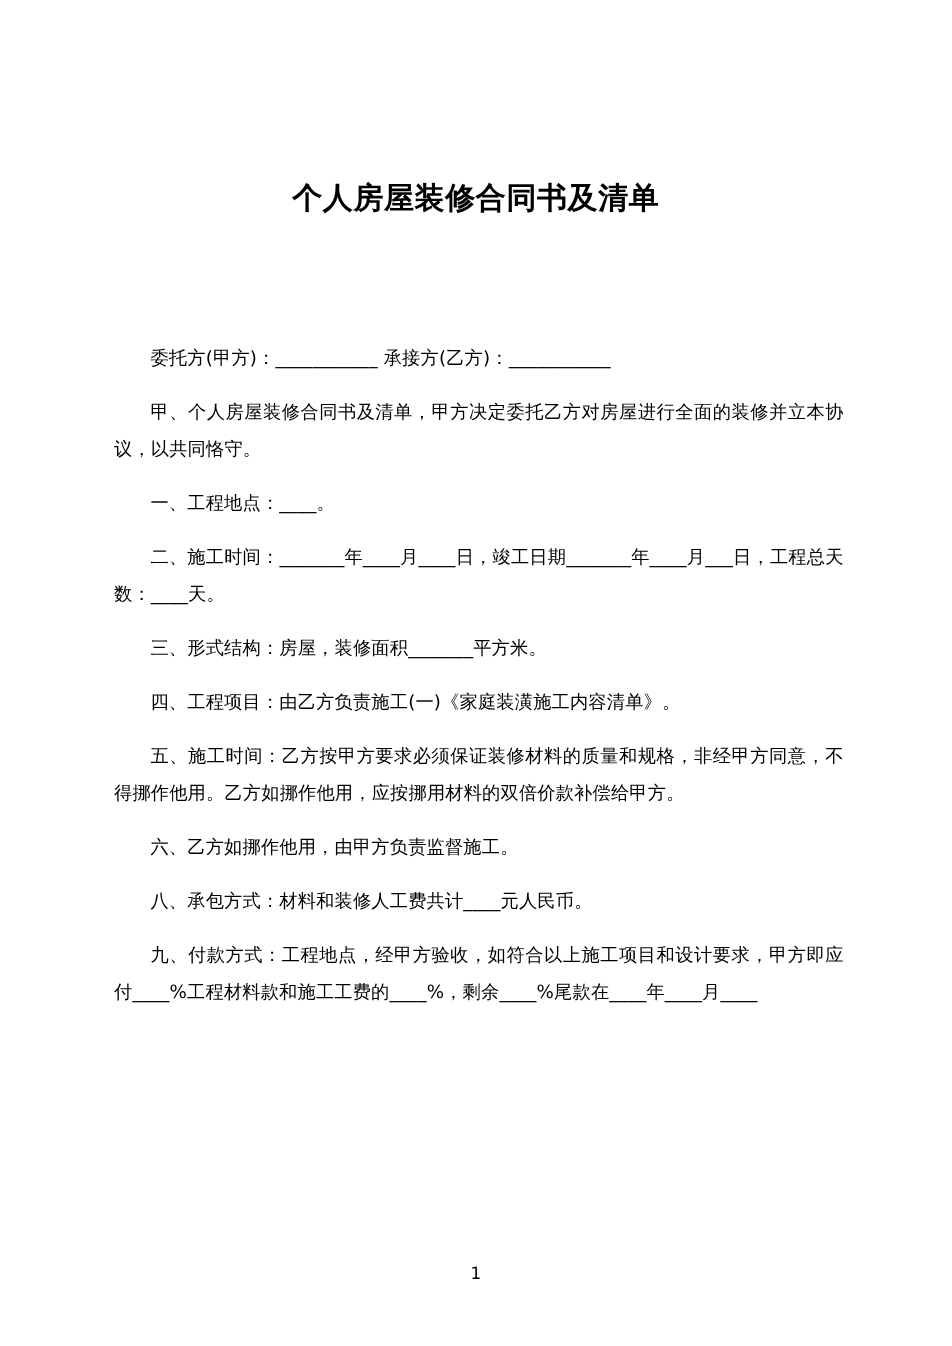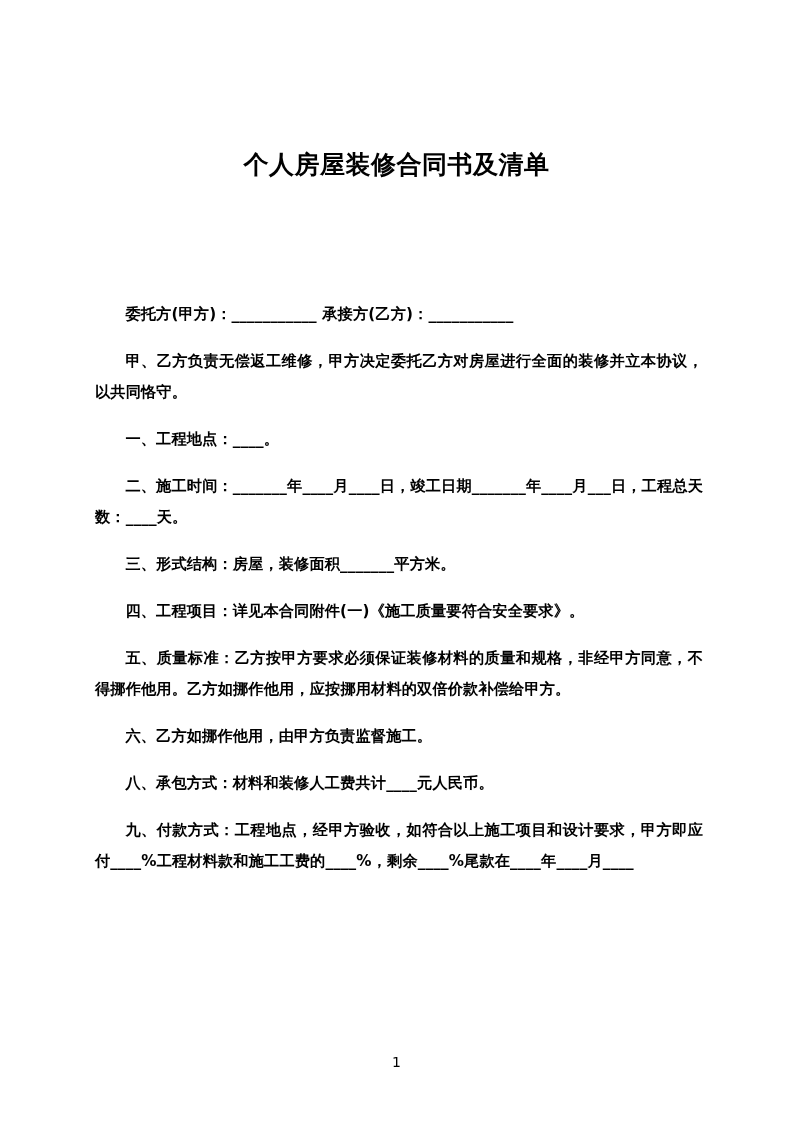--- a/index.html
+++ b/index.html
@@ -35,24 +35,23 @@
     position: absolute;
     top: 283px;
     left: 95px;
     width: 608px;
   }
   .para {
     font-size: 15.2px;
     line-height: 31px;
     text-align: justify;
     text-justify: inter-ideograph;
-    margin: 16px 0 14px 0;
+    margin: 0 0 14px 0;
     word-break: break-all;
     letter-spacing: 0.15px;
-    font-weight: bold;
   }
   .para.indent {
     text-indent: 2em;
   }
   .para.last {
     margin-bottom: 0;
   }
   #page-number {
     position: absolute;
     top: 1052px;
@@ -67,31 +66,31 @@
 <body>
 
 <div id="page">
 
   <h1 id="doc-title">个人房屋装修合同书及清单</h1>
 
   <div id="body-block">
 
     <p class="para indent">委托方(甲方)：___________ 承接方(乙方)：___________</p>
 
-    <p class="para indent">甲、乙方负责无偿返工维修，甲方决定委托乙方对房屋进行全面的装修并立本协议，以共同恪守。</p>
+    <p class="para indent">甲、个人房屋装修合同书及清单，甲方决定委托乙方对房屋进行全面的装修并立本协议，以共同恪守。</p>
 
     <p class="para indent">一、工程地点：____。</p>
 
     <p class="para indent">二、施工时间：_______年____月____日，竣工日期_______年____月___日，工程总天数：____天。</p>
 
     <p class="para indent">三、形式结构：房屋，装修面积_______平方米。</p>
 
-    <p class="para indent">四、工程项目：详见本合同附件(一)《施工质量要符合安全要求》。</p>
+    <p class="para indent">四、工程项目：由乙方负责施工(一)《家庭装潢施工内容清单》。</p>
 
-    <p class="para indent">五、质量标准：乙方按甲方要求必须保证装修材料的质量和规格，非经甲方同意，不得挪作他用。乙方如挪作他用，应按挪用材料的双倍价款补偿给甲方。</p>
+    <p class="para indent">五、施工时间：乙方按甲方要求必须保证装修材料的质量和规格，非经甲方同意，不得挪作他用。乙方如挪作他用，应按挪用材料的双倍价款补偿给甲方。</p>
 
     <p class="para indent">六、乙方如挪作他用，由甲方负责监督施工。</p>
 
 
     <p class="para indent">八、承包方式：材料和装修人工费共计____元人民币。</p>
 
     <p class="para indent last">九、付款方式：工程地点，经甲方验收，如符合以上施工项目和设计要求，甲方即应付____%工程材料款和施工工费的____%，剩余____%尾款在____年____月____</p>
 
   </div>
 

